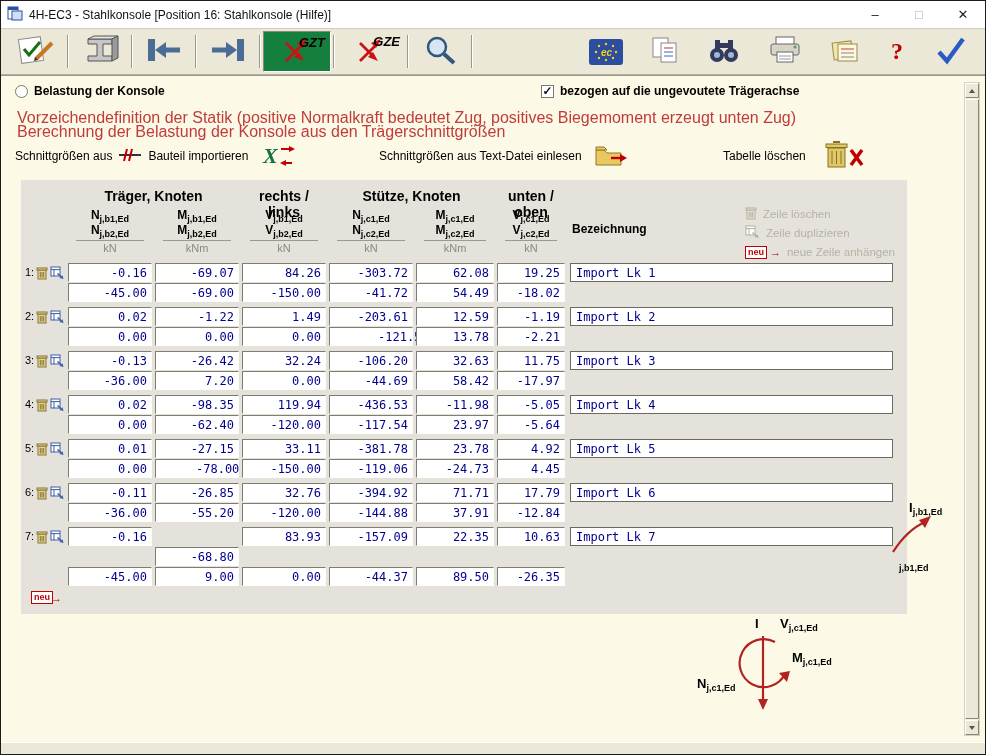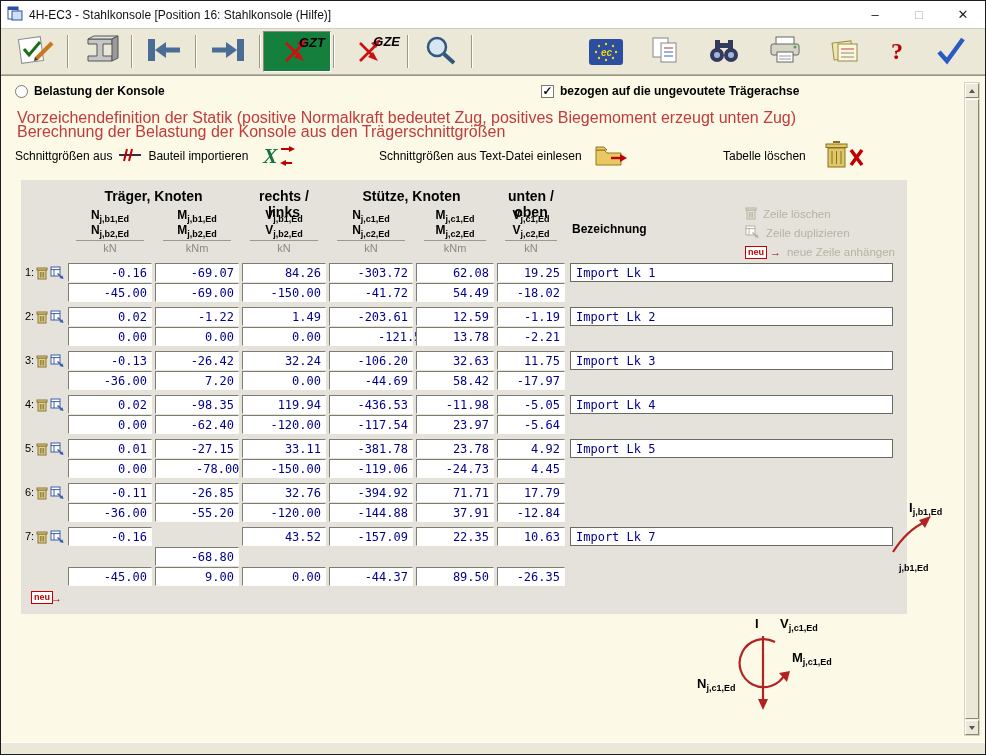--- a/index.html
+++ b/index.html
@@ -542,20 +542,21 @@
                   <polygon points="13.6,13 9.4,12 12.4,9.2" fill="#3A5FA8"></polygon>
                 </svg>
               </span>
             </div>
             <div class="cell" style="grid-area: 1 / 2;">-0.11</div>
             <div class="cell" style="grid-area: 1 / 3;">-26.85</div>
             <div class="cell" style="grid-area: 1 / 4;">32.76</div>
             <div class="cell" style="grid-area: 1 / 5;">-394.92</div>
             <div class="cell" style="grid-area: 1 / 6;">71.71</div>
             <div class="cell" style="grid-area: 1 / 7;">17.79</div>
+            <div class="bezfield" style="grid-area: 1 / 8;">Import Lk 6</div>
             <div class="cell" style="grid-area: 2 / 2;">-36.00</div>
             <div class="cell" style="grid-area: 2 / 3;">-55.20</div>
             <div class="cell" style="grid-area: 2 / 4;">-120.00</div>
             <div class="cell" style="grid-area: 2 / 5;">-144.88</div>
             <div class="cell" style="grid-area: 2 / 6;">37.91</div>
             <div class="cell" style="grid-area: 2 / 7;">-12.84</div>
           </div>
           <div class="trow">
             <div class="rowhead">
               <span class="rownum">7:</span>
@@ -573,21 +574,21 @@
                   <rect x="1" y="1" width="9" height="9" fill="#ffffff" stroke="#3A5FA8"></rect>
                   <line x1="1" y1="3.6" x2="10" y2="3.6" stroke="#3A5FA8"></line>
                   <line x1="4" y1="3.6" x2="4" y2="10" stroke="#3A5FA8"></line>
                   <path d="M7.5 7.5 L12 11.5" stroke="#3A5FA8" stroke-width="1.5"></path>
                   <polygon points="13.6,13 9.4,12 12.4,9.2" fill="#3A5FA8"></polygon>
                 </svg>
               </span>
             </div>
             <div class="cell" style="grid-area: 1 / 2;">-0.16</div>
             <div class="cell" style="grid-area: 1 / 3; margin-top: 20px;">-68.80</div>
-            <div class="cell" style="grid-area: 1 / 4;">43.52</div>
+            <div class="cell" style="grid-area: 1 / 4;">83.93</div>
             <div class="cell" style="grid-area: 1 / 5;">-157.09</div>
             <div class="cell" style="grid-area: 1 / 6;">22.35</div>
             <div class="cell" style="grid-area: 1 / 7;">10.63</div>
             <div class="bezfield" style="grid-area: 1 / 8;">Import Lk 7</div>
             <div class="cell" style="grid-area: 2 / 2;">-45.00</div>
             <div class="cell" style="grid-area: 2 / 3;">9.00</div>
             <div class="cell" style="grid-area: 2 / 4;">0.00</div>
             <div class="cell" style="grid-area: 2 / 5;">-44.37</div>
             <div class="cell" style="grid-area: 2 / 6;">89.50</div>
             <div class="cell" style="grid-area: 2 / 7;">-26.35</div>

